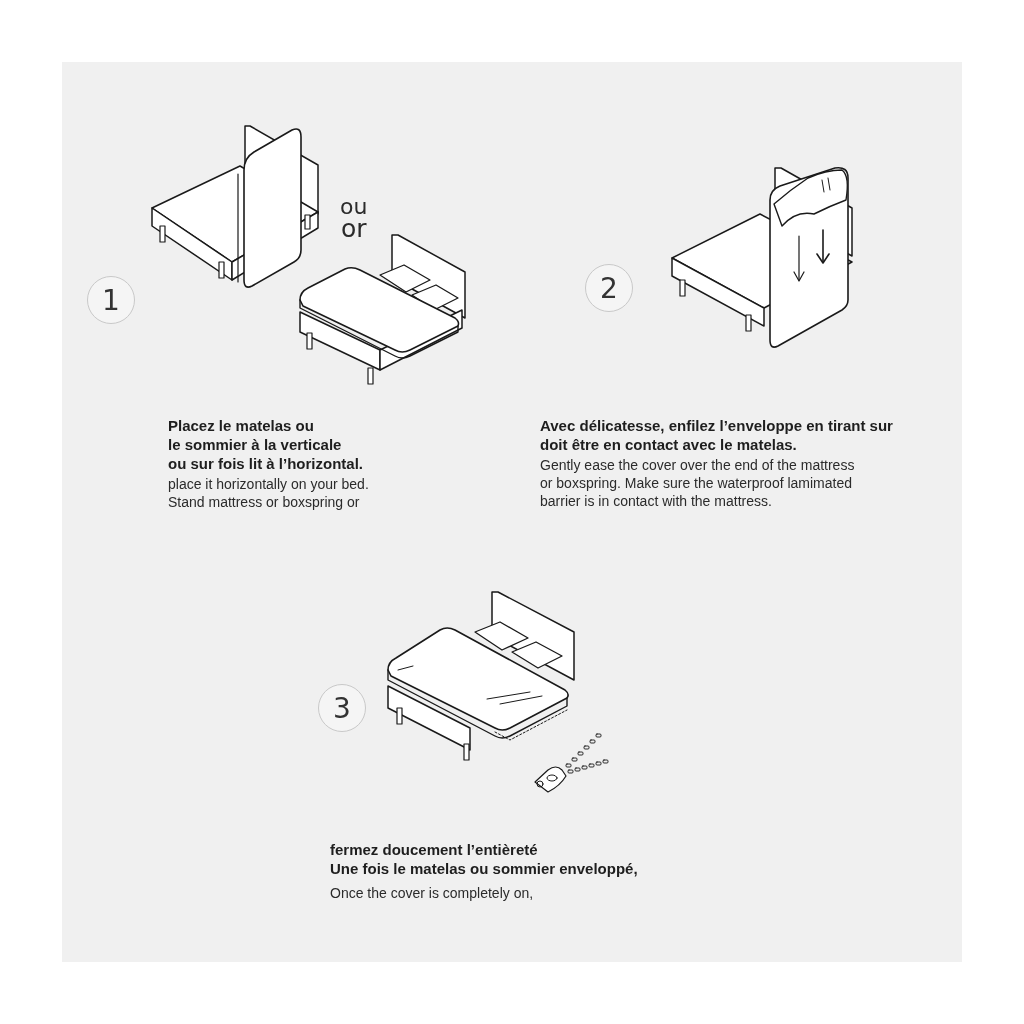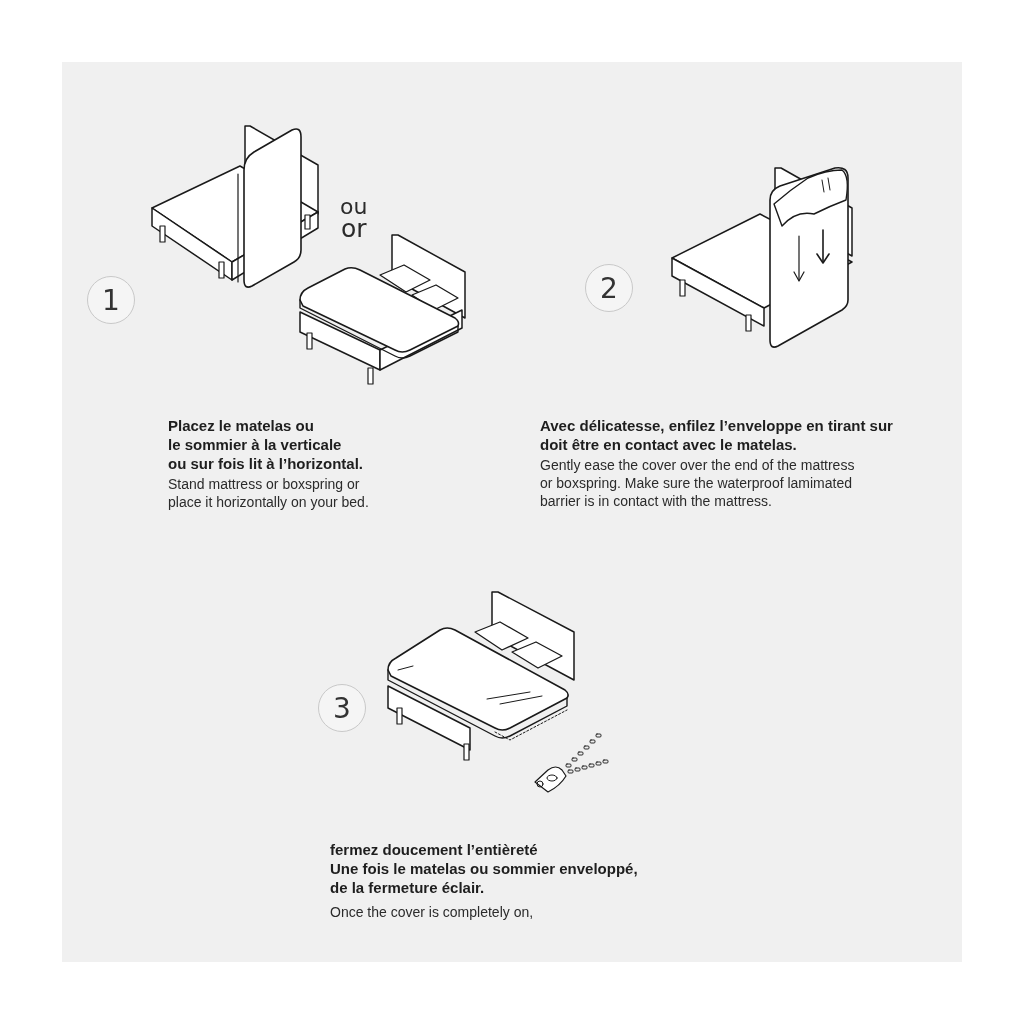--- a/index.html
+++ b/index.html
@@ -60,22 +60,22 @@
   <path d="M300,300 L300,308 L395,356 Q402,360 410,356 L458,332 L458,326" fill="none" stroke-width="1.4"></path>
 </svg>
 
 <div class="caption" style="left:168px;top:416px;width:260px;">
   <div class="fr">
     <div>Placez le matelas ou</div>
     <div>le sommier à la verticale</div>
     <div>ou sur fois lit à l’horizontal.</div>
   </div>
   <div class="en">
+    <div>place it horizontally on your bed.</div>
     <div>Stand mattress or boxspring  or</div>
-    <div>place it horizontally on your bed.</div>
   </div>
 </div>
 
 <div class="step-circle" style="left:585px;top:264px;">
   <span>2</span>
 </div>
 
 <svg class="ill" style="left:0;top:0;" width="1024" height="1024">
   <polygon points="775,168 781,168 852,208 852,256 775,214" fill="#fff" stroke-width="1.5"></polygon>
   <polygon points="672,258 760,214 852,262 764,308" fill="#fff" stroke-width="1.5"></polygon>
@@ -142,18 +142,17 @@
     <rect x="589" y="764" width="5" height="3" rx="1"></rect>
     <rect x="596" y="762" width="5" height="3" rx="1"></rect>
     <rect x="603" y="760" width="5" height="3" rx="1"></rect>
   </g>
 </svg>
 
 <div class="caption" style="left:330px;top:840px;width:370px;">
   <div class="fr">
     <div>fermez doucement l’entièreté</div>
     <div>Une fois le matelas ou sommier enveloppé,</div>
-    <div>de la fermeture éclair.</div>
   </div>
   <div class="en" style="margin-top:6px;">
     <div>Once the cover is completely on,</div>
   </div>
 </div>
 
 </body></html>

